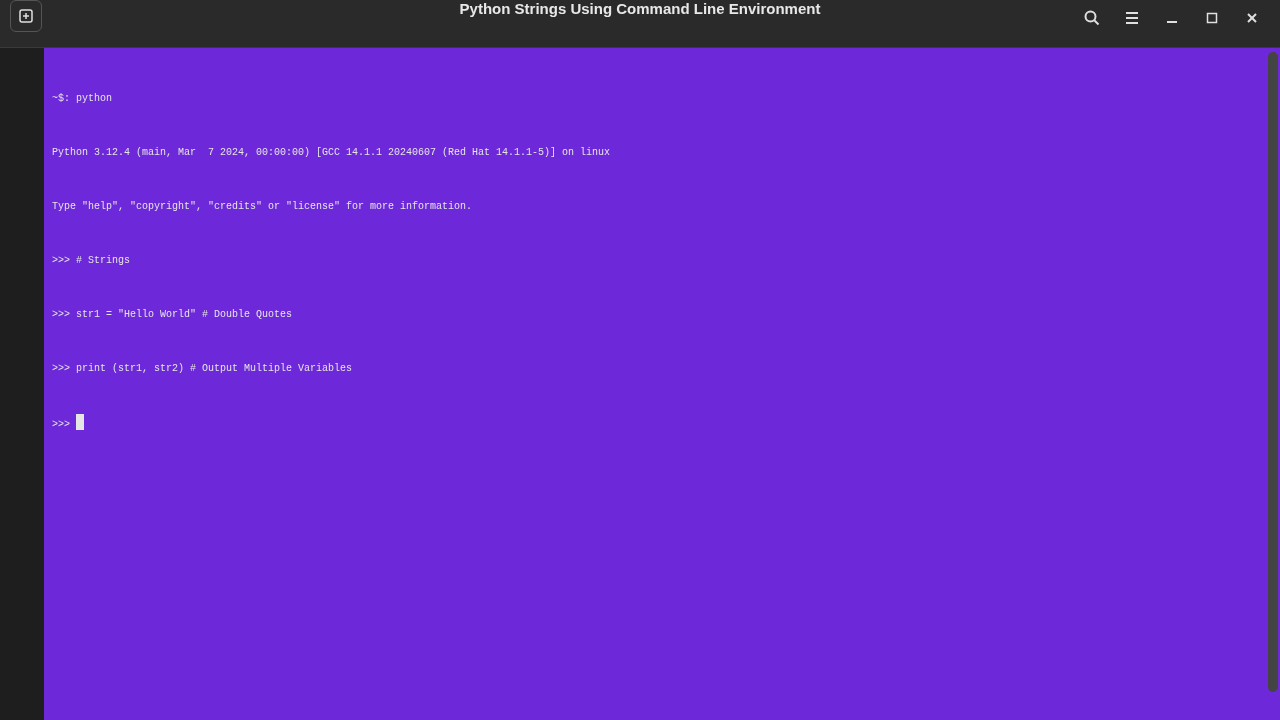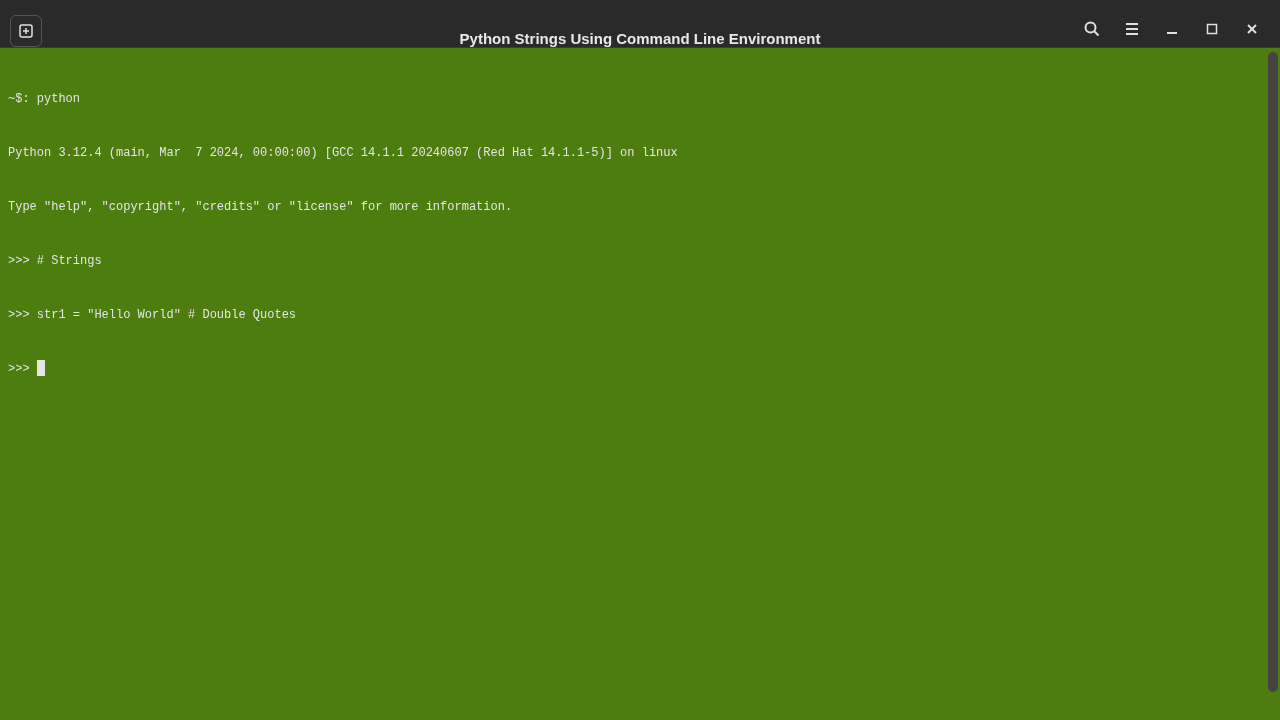--- a/index.html
+++ b/index.html
@@ -13,21 +13,21 @@
       background: #1e1e1e;
       font-family: -apple-system, BlinkMacSystemFont, "Segoe UI", sans-serif;
       overflow: hidden;
       position: relative;
     }
     .titlebar {
       height: 48px;
       background: #2a2a2a;
       border-bottom: 1px solid #3a3a3a;
       display: flex;
-      align-items: flex-end;
+      align-items: flex-start;
       justify-content: space-between;
       padding: 0 10px;
     }
     .titlebar-left {
       display: flex;
       align-items: center;
     }
     .titlebar-right {
       display: flex;
       align-items: center;
@@ -72,27 +72,28 @@
       align-items: center;
       justify-content: center;
       background: transparent;
       border: none;
       cursor: pointer;
       color: #e0e0e0;
     }
     .terminal-area {
       padding: 6px 8px;
       font-family: "Liberation Mono", "DejaVu Sans Mono", Consolas, monospace;
-      font-size: 12px;
+      font-size: 10px;
       line-height: 18px;
       color: #e5e5e5;
       white-space: pre;
       height: calc(100% - 48px);
       overflow-y: auto;
-      background: #4d7c0f;
+      background: #6d28d9;
+      margin-left: 44px;
     }
     .terminal-line {
       display: block;
       min-height: 18px;
     }
     .cursor {
       display: inline-block;
       width: 8px;
       height: 16px;
       background: #e5e5e5;
@@ -155,16 +156,17 @@
     </button>
   </div>
 </div>
 
 <div class="terminal-area">
   <span class="terminal-line">~$: python</span>
   <span class="terminal-line">Python 3.12.4 (main, Mar  7 2024, 00:00:00) [GCC 14.1.1 20240607 (Red Hat 14.1.1-5)] on linux</span>
   <span class="terminal-line">Type "help", "copyright", "credits" or "license" for more information.</span>
   <span class="terminal-line">&gt;&gt;&gt; # Strings</span>
   <span class="terminal-line">&gt;&gt;&gt; str1 = "Hello World" # Double Quotes</span>
+  <span class="terminal-line">&gt;&gt;&gt; print (str1, str2) # Output Multiple Variables</span>
   <span class="terminal-line"><span>&gt;&gt;&gt; </span><span class="cursor"></span></span>
 </div>
 
 <div class="scrollbar"></div>
 
 </body></html>

